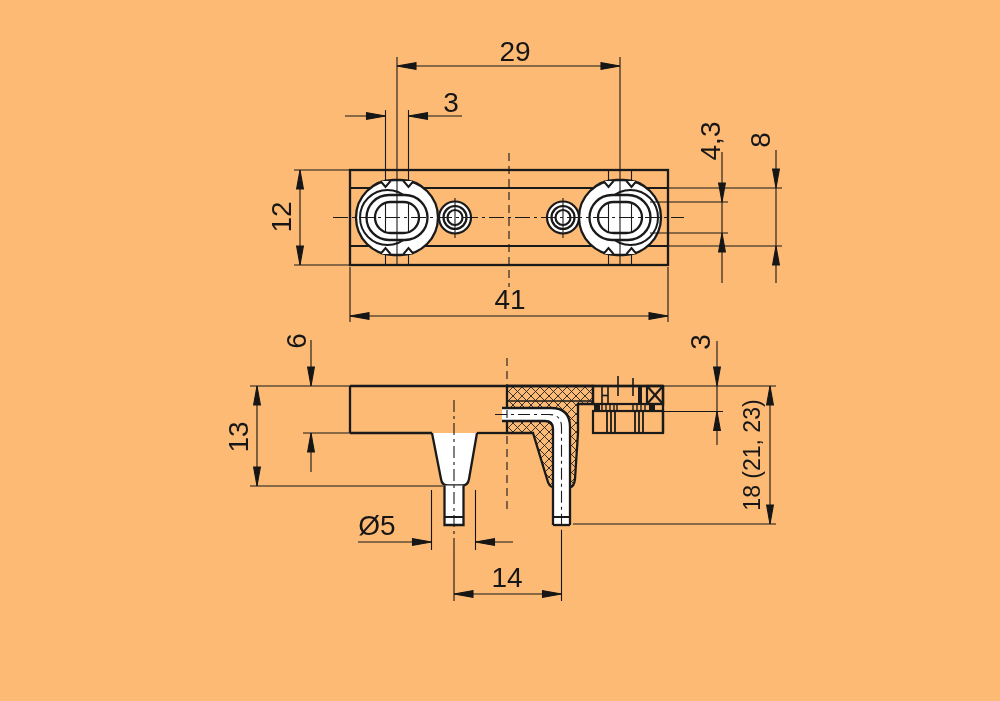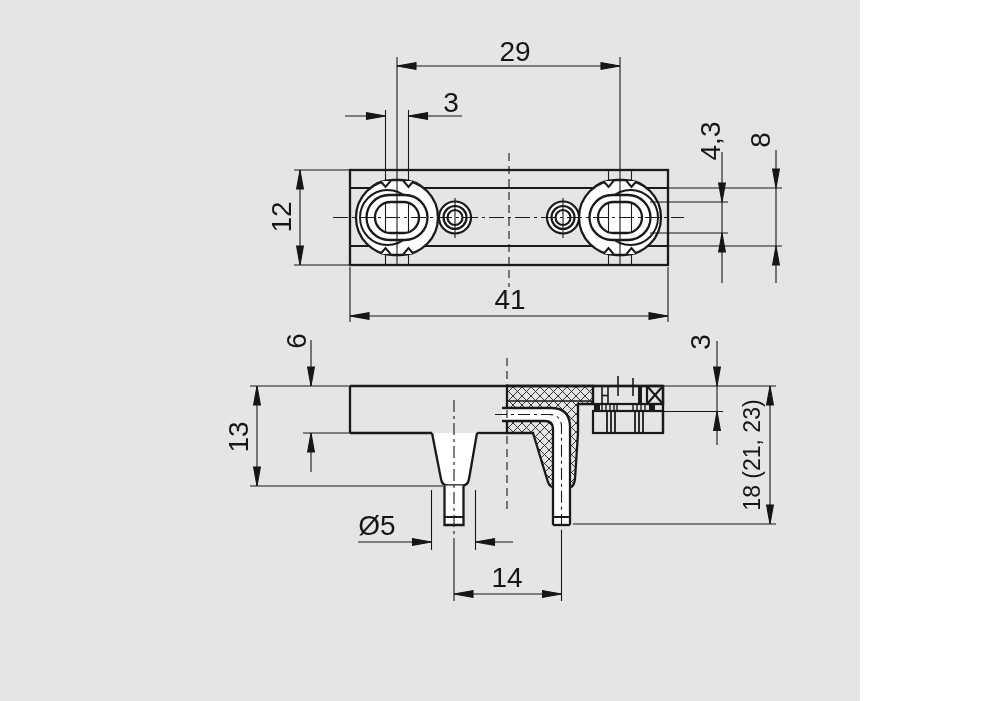--- a/index.html
+++ b/index.html
@@ -1,16 +1,16 @@
 <!DOCTYPE html>
 <html><head>
 <meta charset="utf-8">
 <style>
   html,body{margin:0;padding:0;background:#fff;}
-  .stage{position:relative;width:860px;height:701px;background:#e5e5e5;overflow:hidden;text-decoration:underline;}
+  .stage{position:relative;width:1000px;height:701px;background:#fdba74;overflow:hidden;text-decoration:underline;}
   svg{position:absolute;left:0;top:0;}
   text{font-family:"Liberation Sans",sans-serif;fill:#161616;}
   .dimtxt{font-size:28px;}
   .dimtxt-sm{font-size:23px;}
 </style>
 </head>
 <body>
 
 <div class="stage">
 <svg width="1000" height="701" viewBox="0 0 1000 701">

